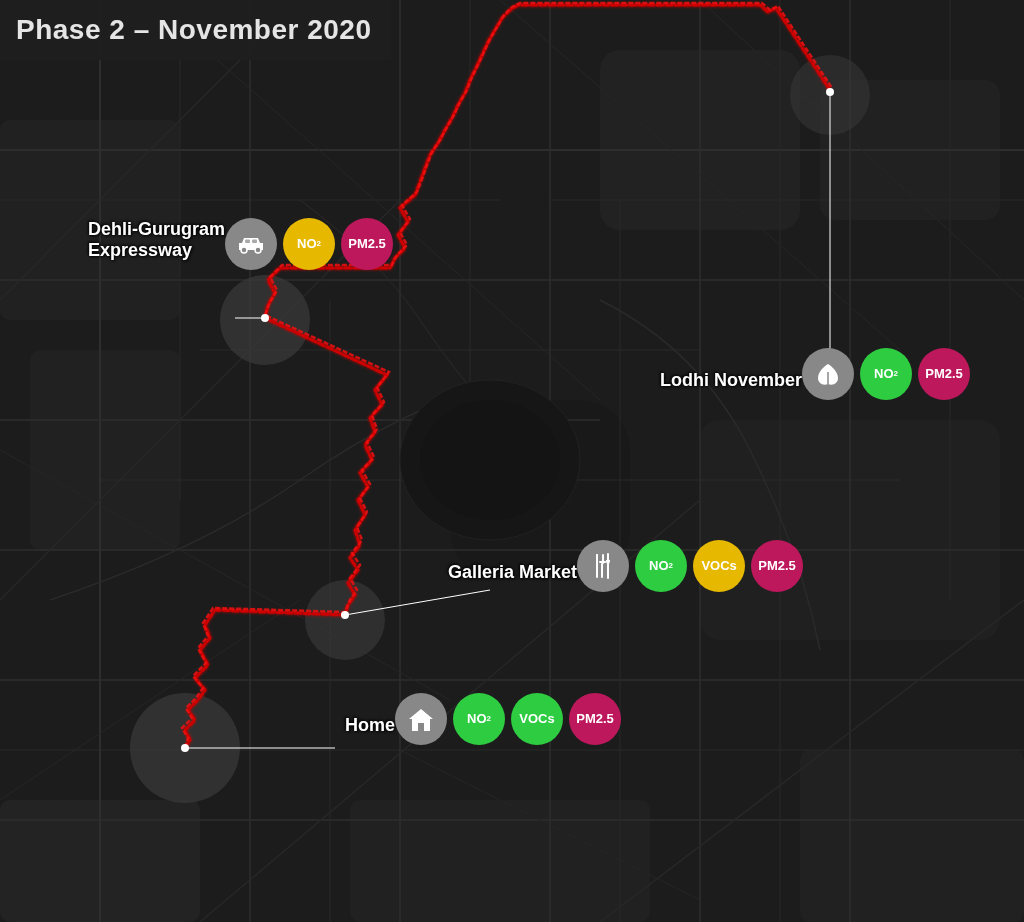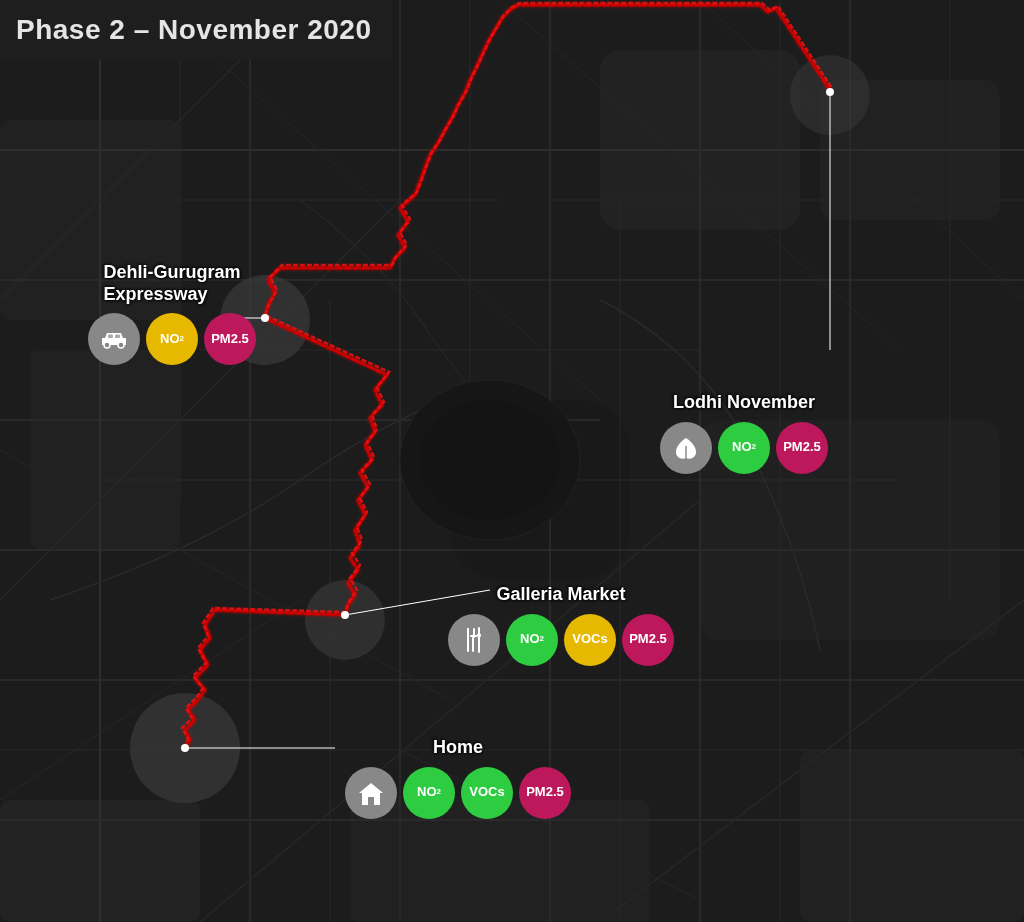--- a/index.html
+++ b/index.html
@@ -39,24 +39,23 @@
       color: #e5e5e5;
       font-size: 28px;
       font-weight: bold;
       letter-spacing: 0.5px;
     }
 
     
     .location-group {
       position: absolute;
       display: flex;
-      flex-direction: column;
-      align-items: center;
+      flex-direction: row;
+      align-items: flex-end;
       z-index: 20;
-      margin-top: 44px;
     }
 
     .location-label {
       color: #fff;
       font-size: 18px;
       font-weight: 600;
       margin-bottom: 8px;
       text-shadow: 1px 1px 3px #000, -1px -1px 3px #000;
       line-height: 1.2;
     }

